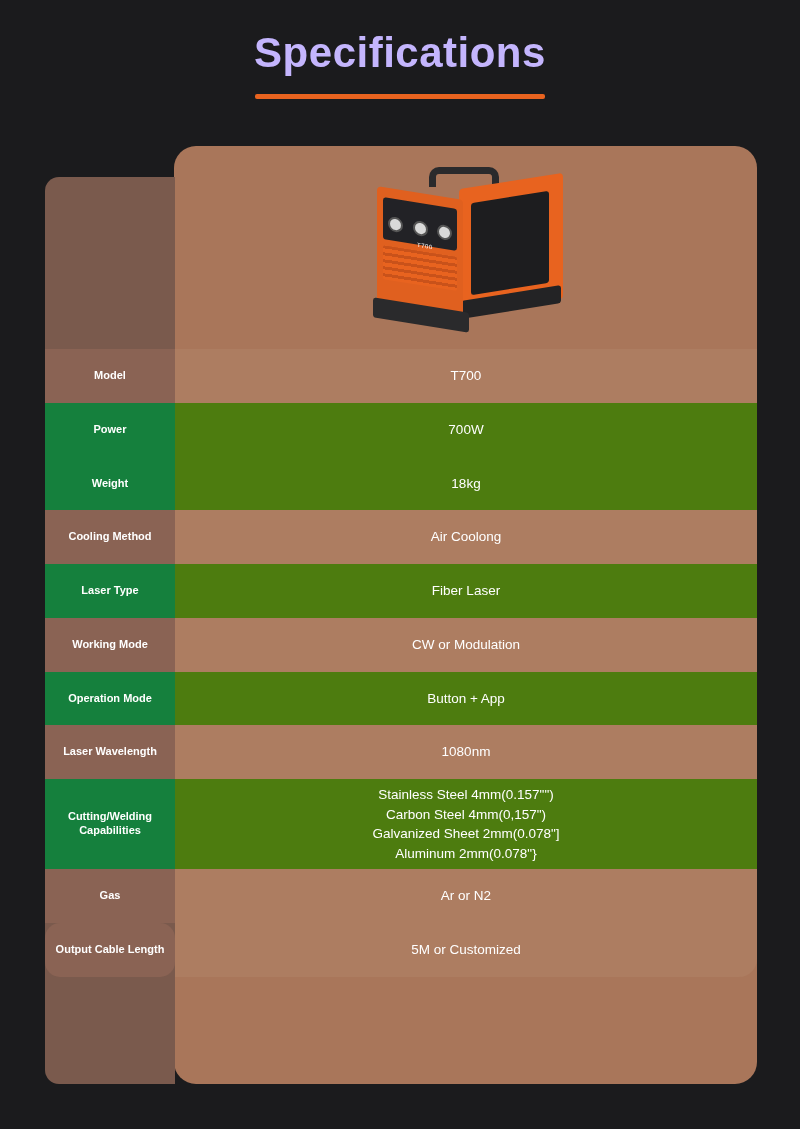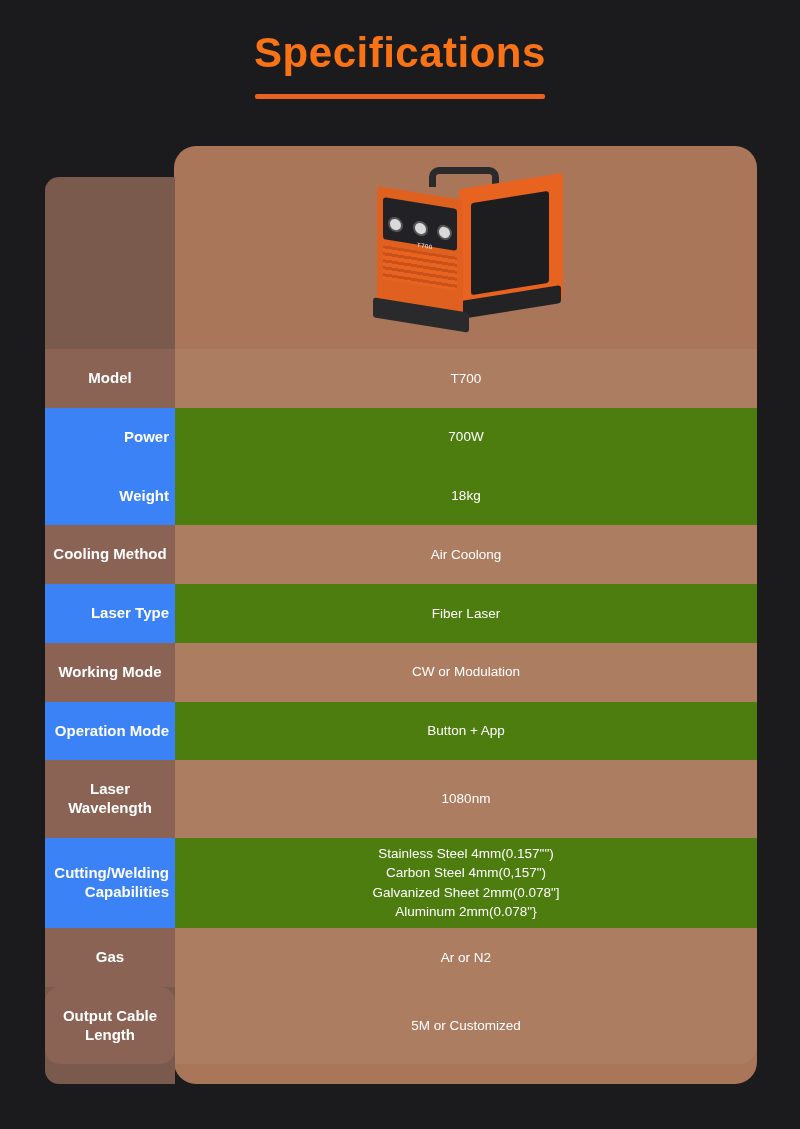--- a/index.html
+++ b/index.html
@@ -15,21 +15,21 @@
     width: 800px;
     height: 1129px;
     background: #1b1b1d;
   }
   
   .title-wrap {
     padding-top: 30px;
     text-align: center;
   }
   .title {
-    color: #f97316;
+    color: #c4b5fd;
     font-size: 42px;
     font-weight: bold;
     letter-spacing: 0.5px;
     line-height: 1.1;
   }
   .title-rule {
     width: 290px;
     height: 5px;
     background: #e8631f;
     margin: 18px auto 0 auto;
@@ -185,35 +185,35 @@
   }
   .spec-table tr { }
   .spec-table td {
     vertical-align: middle;
     padding: 0;
   }
   td.lbl {
     width: 130px;
     text-align: center;
     color: #ffffff;
-    font-size: 15px;
+    font-size: 11px;
     font-weight: bold;
     line-height: 1.25;
     padding: 20px 6px;
   }
   td.val {
     width: 582px;
     text-align: center;
     color: #ffffff;
     font-size: 13.5px;
     line-height: 1.45;
     padding: 6px 10px;
   }
   tr.odd td.lbl  { background: #8a6354; }
-  tr.even td.lbl { background: #3b82f6; text-align: right; }
+  tr.even td.lbl { background: #15803d; }
   tr.odd td.val  { background: #ad7d61; }
   tr.even td.val { background: #4d7c0f; }
 
   tr:last-child td.lbl { border-bottom-left-radius: 14px; border-radius: 15px; }
   tr:last-child td.val { border-bottom-right-radius: 18px; }
 
   .val .multiline { white-space: pre-line; }
 </style>
 </head>
 <body>

